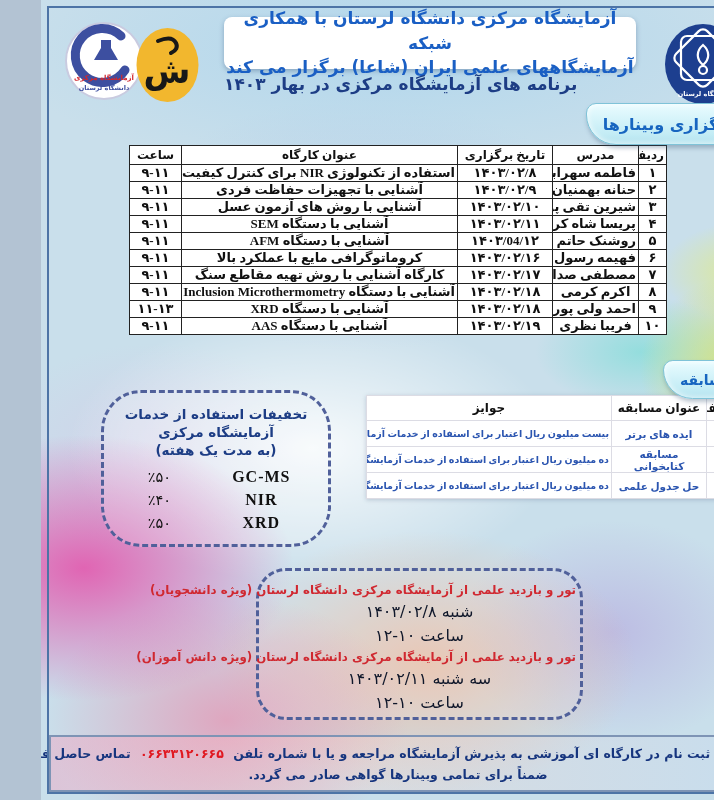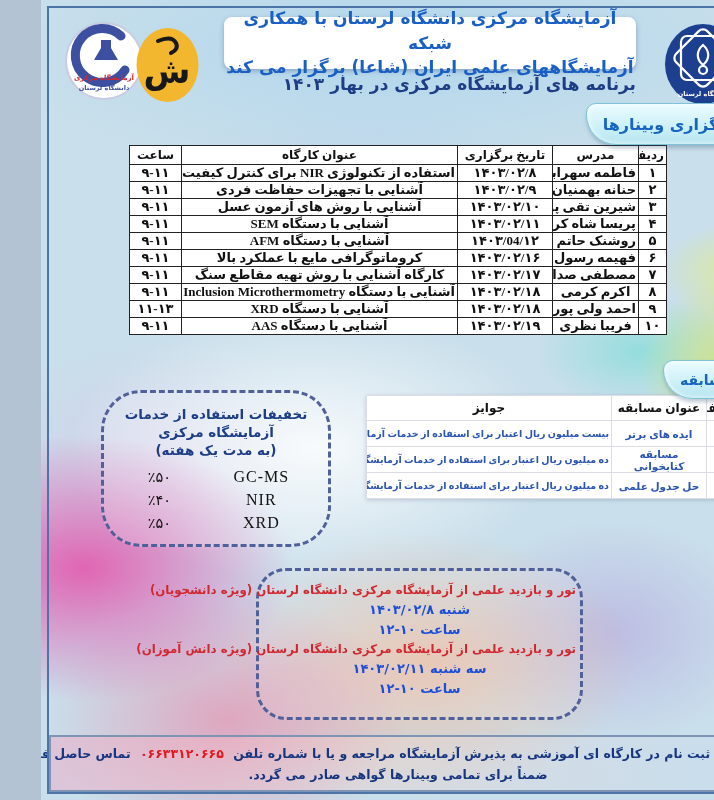--- a/index.html
+++ b/index.html
@@ -32,21 +32,21 @@
   .uni-logo{position:absolute;left:623px;top:23px;width:78px;height:82px;}
   .lab-logo{position:absolute;left:24px;top:22px;width:78px;height:78px;}
   .shaa-logo{position:absolute;left:95px;top:27px;width:63px;height:76px;}
   .title-box{
     position:absolute;left:183px;top:17px;width:412px;height:52px;
     background:#fff;border-radius:8px;box-shadow:0 2px 5px rgba(70,100,140,.45);
     display:flex;flex-direction:column;justify-content:center;text-align:center;
     color:#1a5fc4;font-weight:bold;font-size:17px;line-height:1.45;
   }
   .subtitle{
-    position:absolute;left:183px;top:74px;width:412px;text-align:right;
+    position:absolute;left:183px;top:74px;width:412px;text-align:left;
     color:#1d3d85;font-weight:bold;font-size:17px;
   }
 
   
   .tab{
     position:absolute;display:flex;align-items:center;justify-content:center;
     background:linear-gradient(180deg,#eafcff 0%,#c3ecf5 75%,#b2e2ee 100%);
     border:1px solid #7fc3d8;color:#1765c0;font-weight:bold;
     border-radius:10px 10px 14px 30px;
     box-shadow:1px 3px 4px rgba(60,90,120,.35), inset 0 0 6px rgba(255,255,255,.9);
@@ -91,32 +91,32 @@
     border:3px dashed #50609a;border-radius:40px;
     background:rgba(255,255,255,.18);z-index:2;
     padding:12px 10px 0 10px;box-sizing:border-box;text-align:center;
   }
   .discount-heading{color:#1d3d85;font-weight:bold;font-size:13.5px;line-height:1.35;}
   .discount-items{margin-top:6px;}
   .discount-row{
     display:grid;grid-template-columns:1.25fr 1fr;align-items:center;height:23px;
     font-family:"Liberation Serif","DejaVu Sans",sans-serif;
   }
-  .discount-service{color:#111;font-weight:normal;font-size:16px;letter-spacing:1px;}
+  .discount-service{color:#111;font-weight:bold;font-size:16px;letter-spacing:1px;}
   .discount-value{color:#111;font-weight:normal;font-size:14.5px;}
 
   
   .tour-box{
     position:absolute;left:215px;top:568px;width:327px;height:152px;
     border:3px dashed #50609a;border-radius:30px;
     background:rgba(255,255,255,.10);z-index:2;
     padding:10px 4px 0 4px;box-sizing:border-box;text-align:center;
   }
   .tour-title{color:#d02830;font-weight:bold;font-size:11.8px;white-space:nowrap;margin:2px 0;}
-  .tour-date,.tour-time{color:#1d4ed8;font-weight:bold;font-size:13px;margin:5px 0;}
+  .tour-date,.tour-time{color:#0f172a;font-weight:normal;font-size:16px;margin:5px 0;}
 
   
   .footer{
     position:absolute;left:8px;top:735px;width:698px;height:57px;
     border:2px solid #7e94b5;box-sizing:border-box;
     background:linear-gradient(90deg,rgba(246,160,190,.42),rgba(252,212,200,.30) 45%,rgba(198,218,240,.38));
     display:flex;flex-direction:column;justify-content:center;text-align:center;z-index:2;
   }
   .footer-line1{color:#16357e;font-weight:bold;font-size:12.5px;white-space:nowrap;}
   .footer-line1 .phone{color:#e01820;margin:0 5px;}

